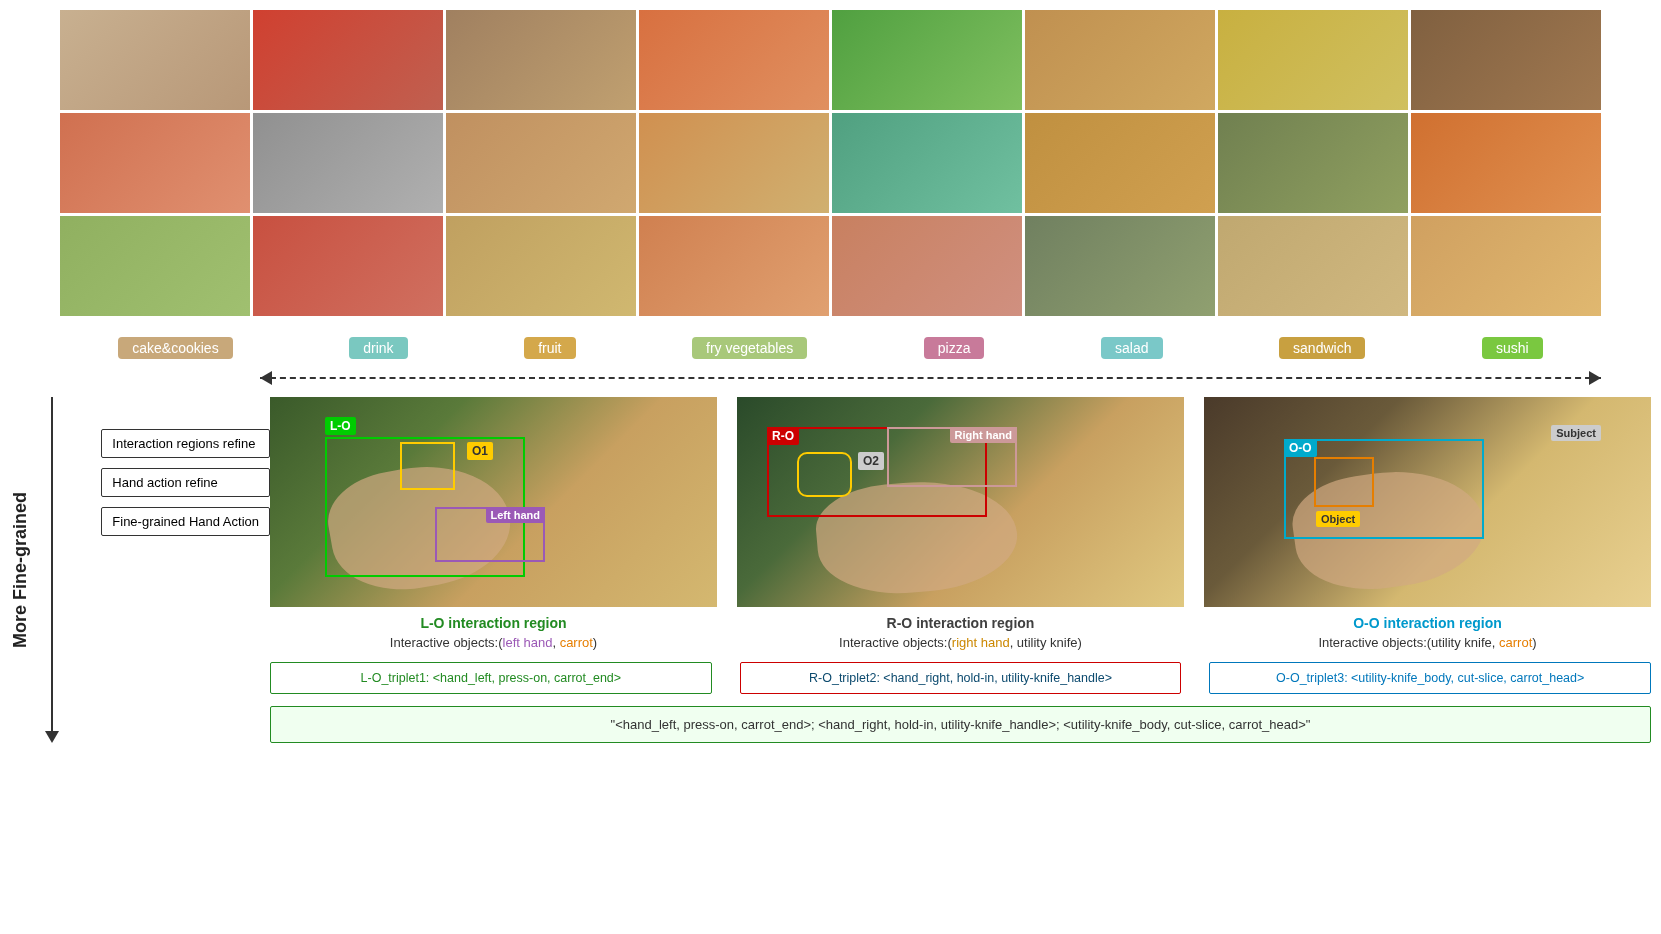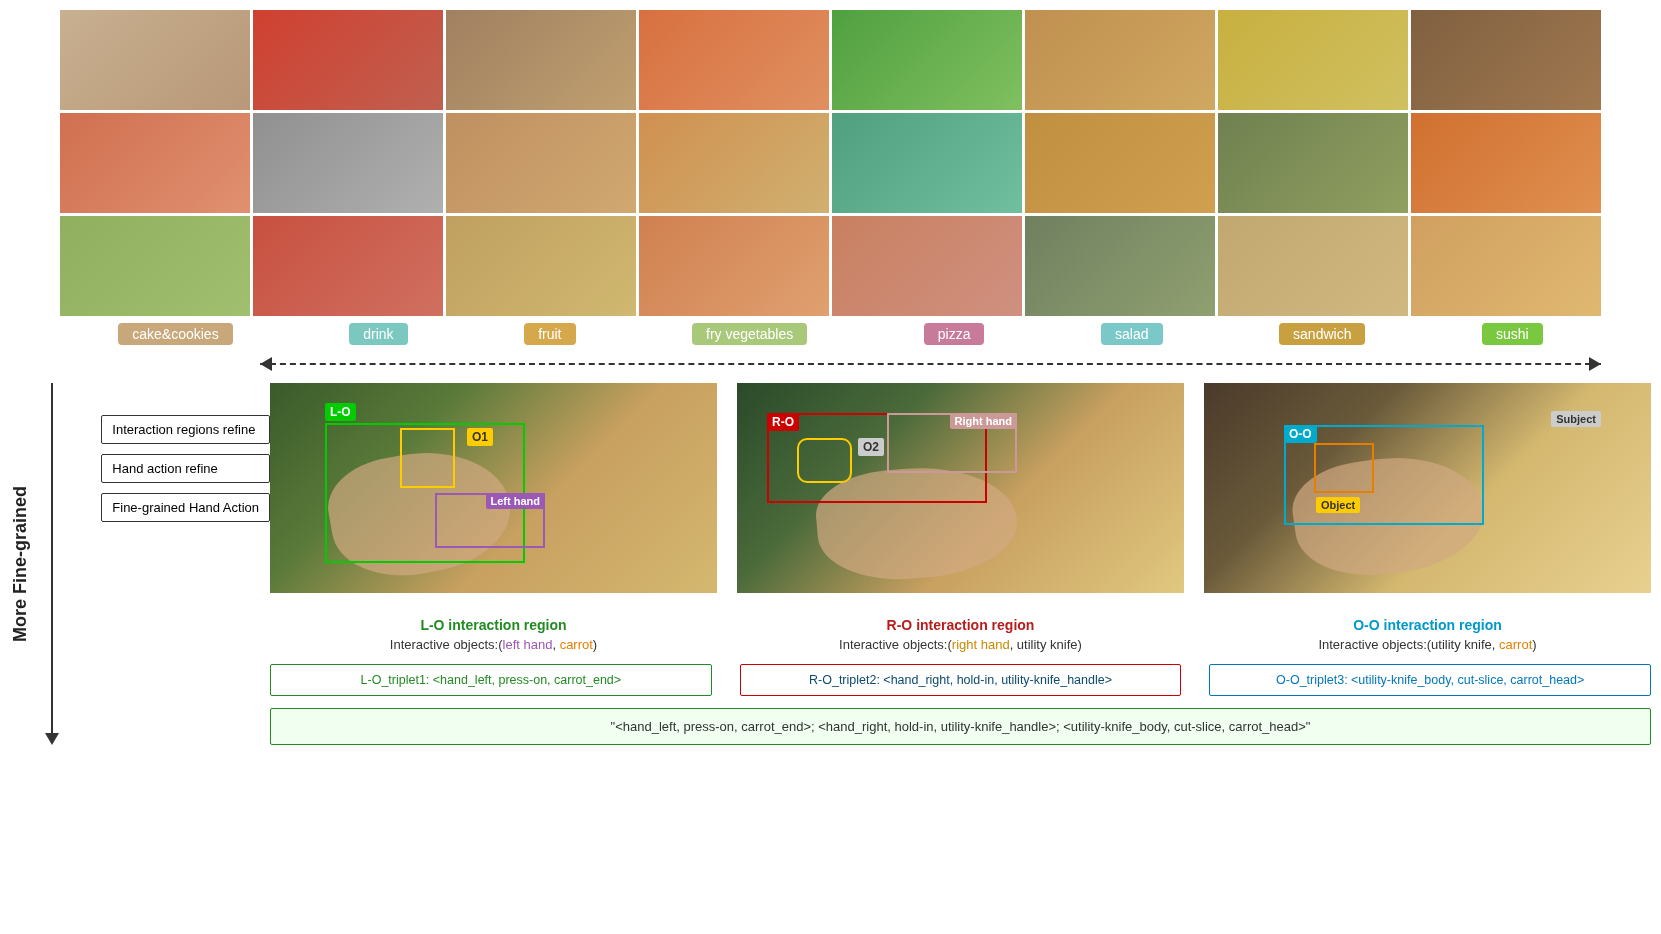--- a/index.html
+++ b/index.html
@@ -30,21 +30,21 @@
       width: 100%; height: 100%;
       display: flex; align-items: center; justify-content: center;
       font-size: 9px; color: rgba(255,255,255,0.6);
     }
 
     
     .category-labels {
       display: flex;
       justify-content: space-around;
       padding: 5px 60px 0 60px;
-      margin-top: 2px;
+      margin-top: 16px;
     }
     .cat-label {
       padding: 3px 14px;
       border-radius: 4px;
       font-size: 14px;
       font-weight: normal;
       color: #fff;
     }
 
     
@@ -193,25 +193,25 @@
       position: absolute;
       font-size: 11px;
       font-weight: bold;
       padding: 2px 5px;
       border-radius: 2px;
     }
 
     .interaction-title {
       font-size: 14px;
       font-weight: bold;
-      margin-top: 24px;
+      margin-top: 8px;
       margin-bottom: 4px;
     }
     .lo-color { color: #228B22; }
-    .ro-color { color: #b91c1c; }
+    .ro-color { color: #404040; }
     .oo-color { color: #0099cc; }
 
     .interactive-objects-text {
       font-size: 13px;
       color: #333;
       margin-bottom: 6px;
     }
 
     
     .triplet-row {
@@ -414,21 +414,21 @@
       <div class="scene-block">
         <div class="scene-image img-scene1">
 
           <div class="hand-overlay" style="width:180px;height:120px;bottom:20px;left:60px;transform:rotate(-10deg);"></div>
 
           <div class="bbox" style="border-color:#00cc00;left:55px;top:40px;width:200px;height:140px;">
 
             <div class="bbox-tag" style="background:#00cc00;color:#fff;top:-22px;left:-2px;font-size:12px;">L-O</div>
           </div>
 
-          <div class="bbox" style="border-color:#ffcc00;left:130px;top:45px;width:55px;height:60px;">
+          <div class="bbox" style="border-color:#ffcc00;left:130px;top:45px;width:55px;height:48px;">
             <div class="bbox-tag" style="background:#ffcc00;color:#333;top:-2px;right:-40px;font-size:12px;">O1</div>
           </div>
 
           <div class="bbox" style="border-color:#9b59b6;left:165px;top:110px;width:110px;height:55px;">
             <div class="bbox-tag" style="background:#9b59b6;color:#fff;top:-2px;right:-2px;font-size:11px;">Left hand</div>
           </div>
         </div>
         <div class="interaction-title lo-color">L-O interaction region</div>
         <div class="interactive-objects-text">
           Interactive objects:(<span style="color:#9b59b6;">left hand</span>, <span style="color:#e67e00;">carrot</span>)

